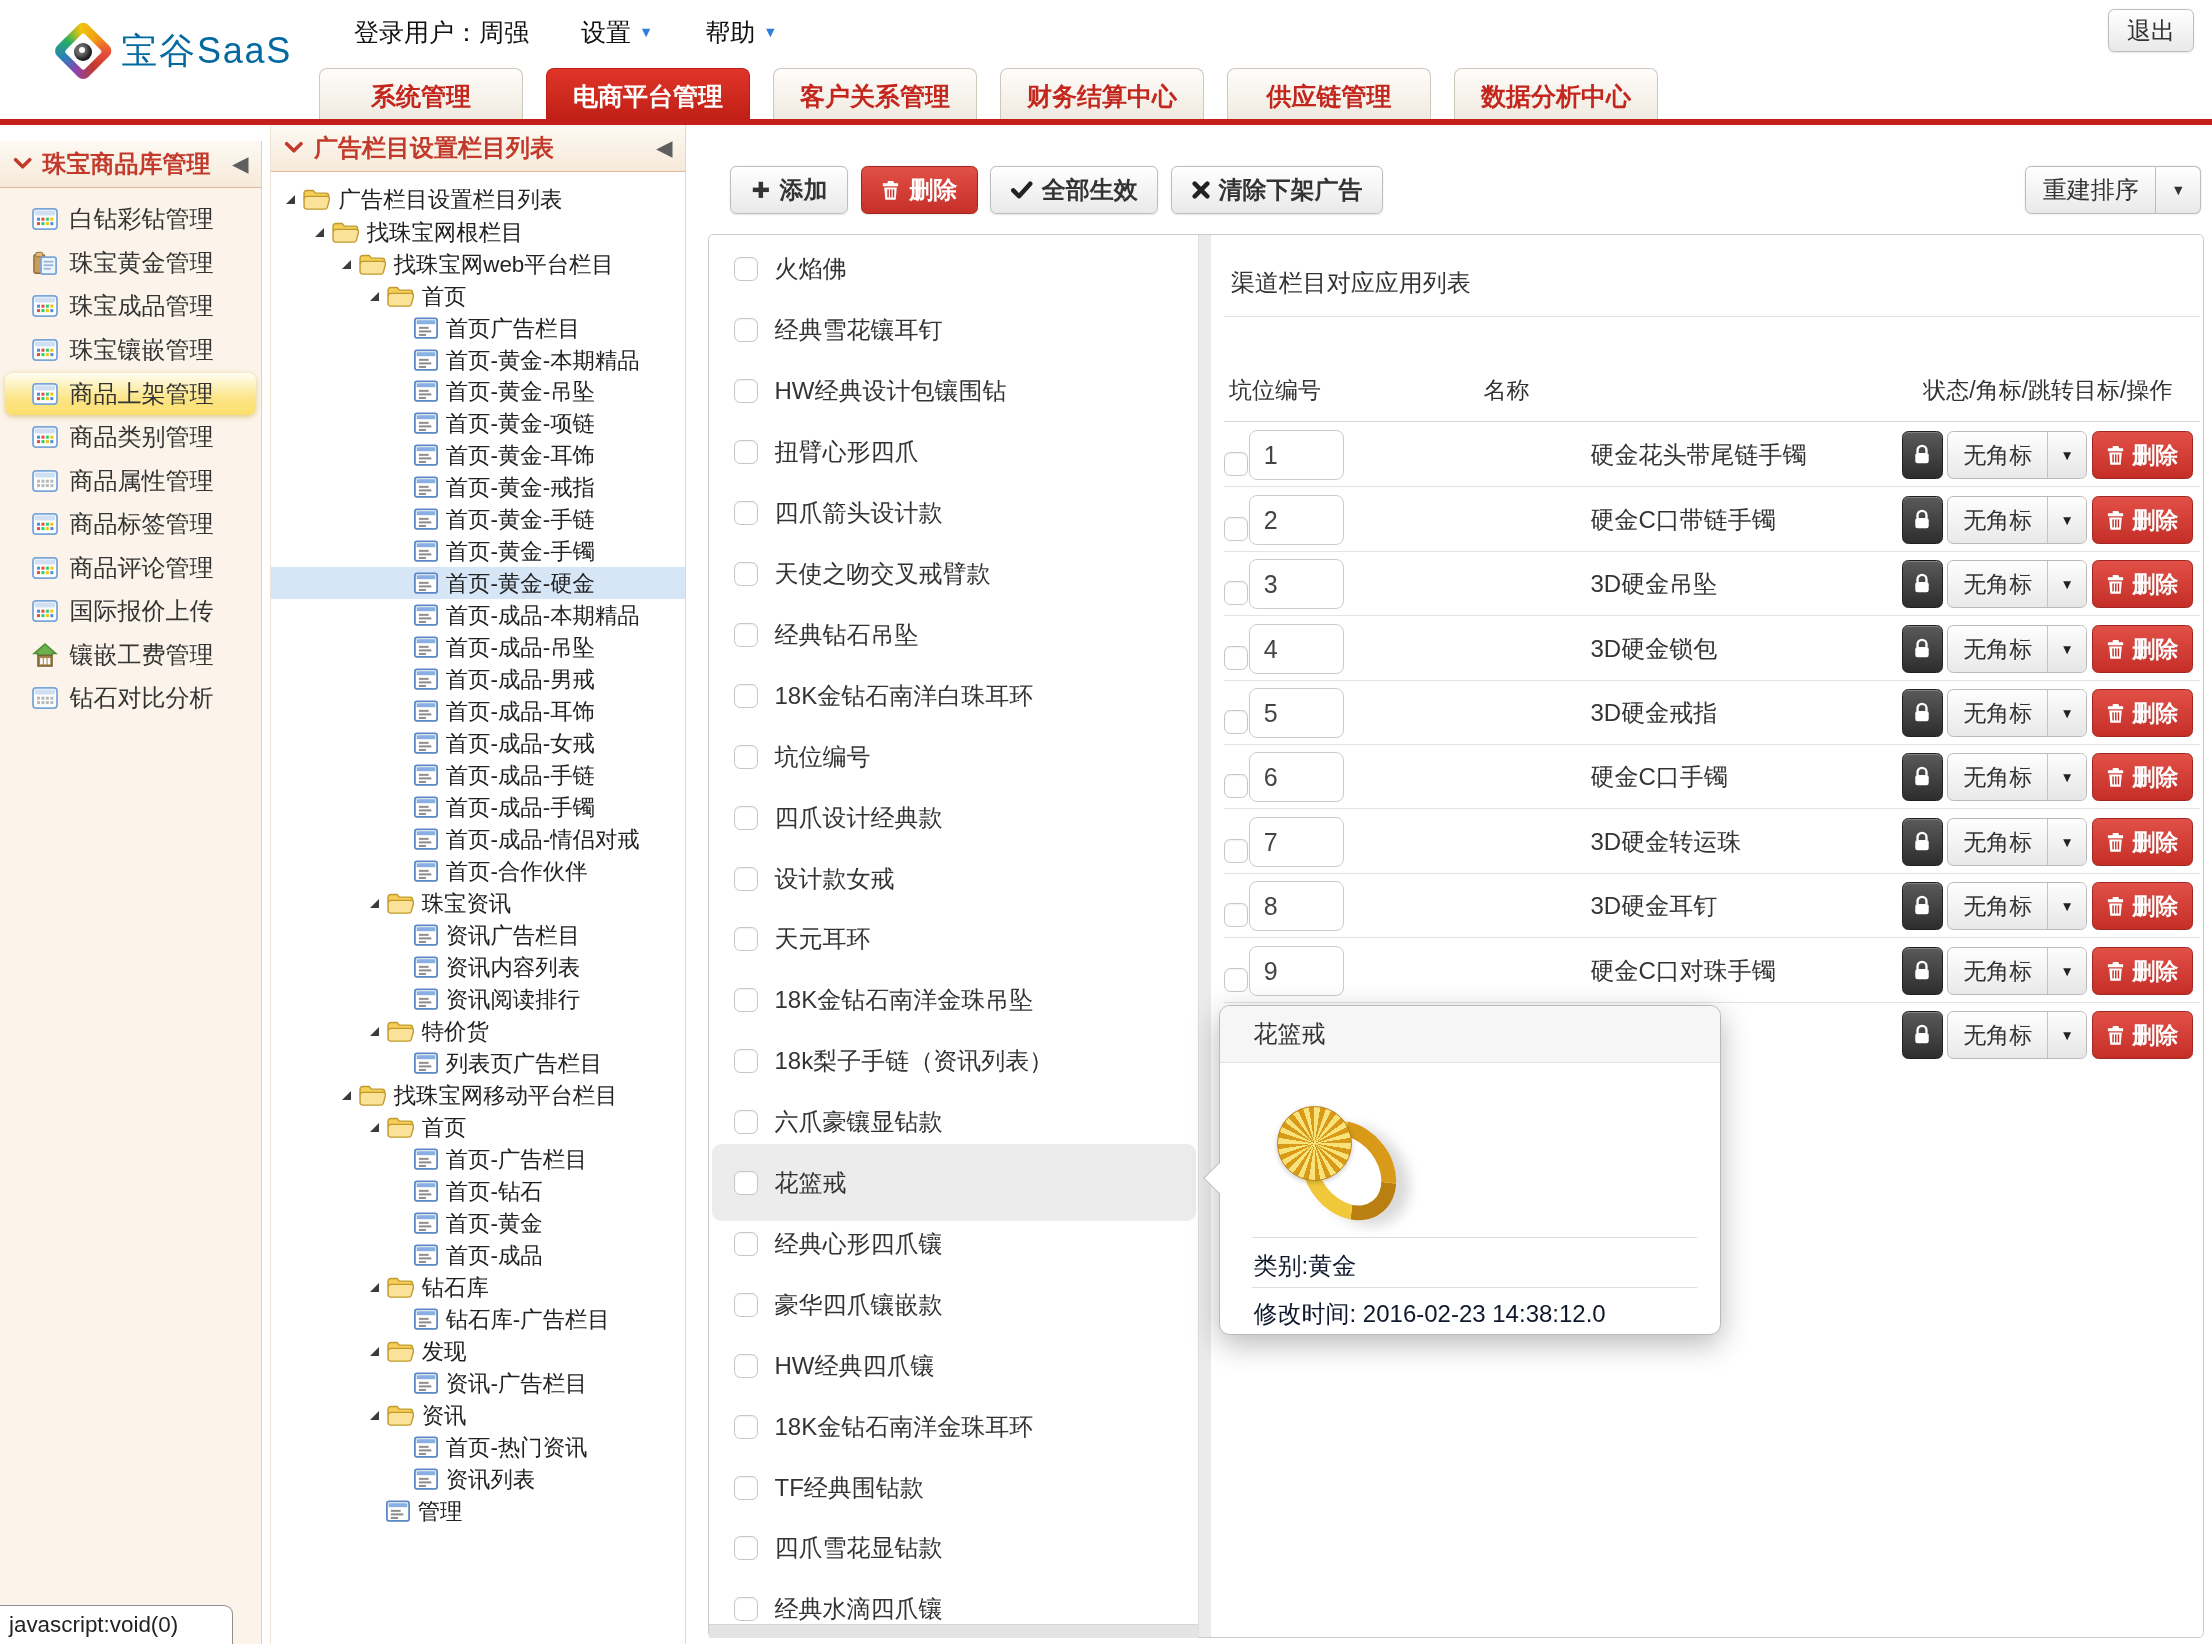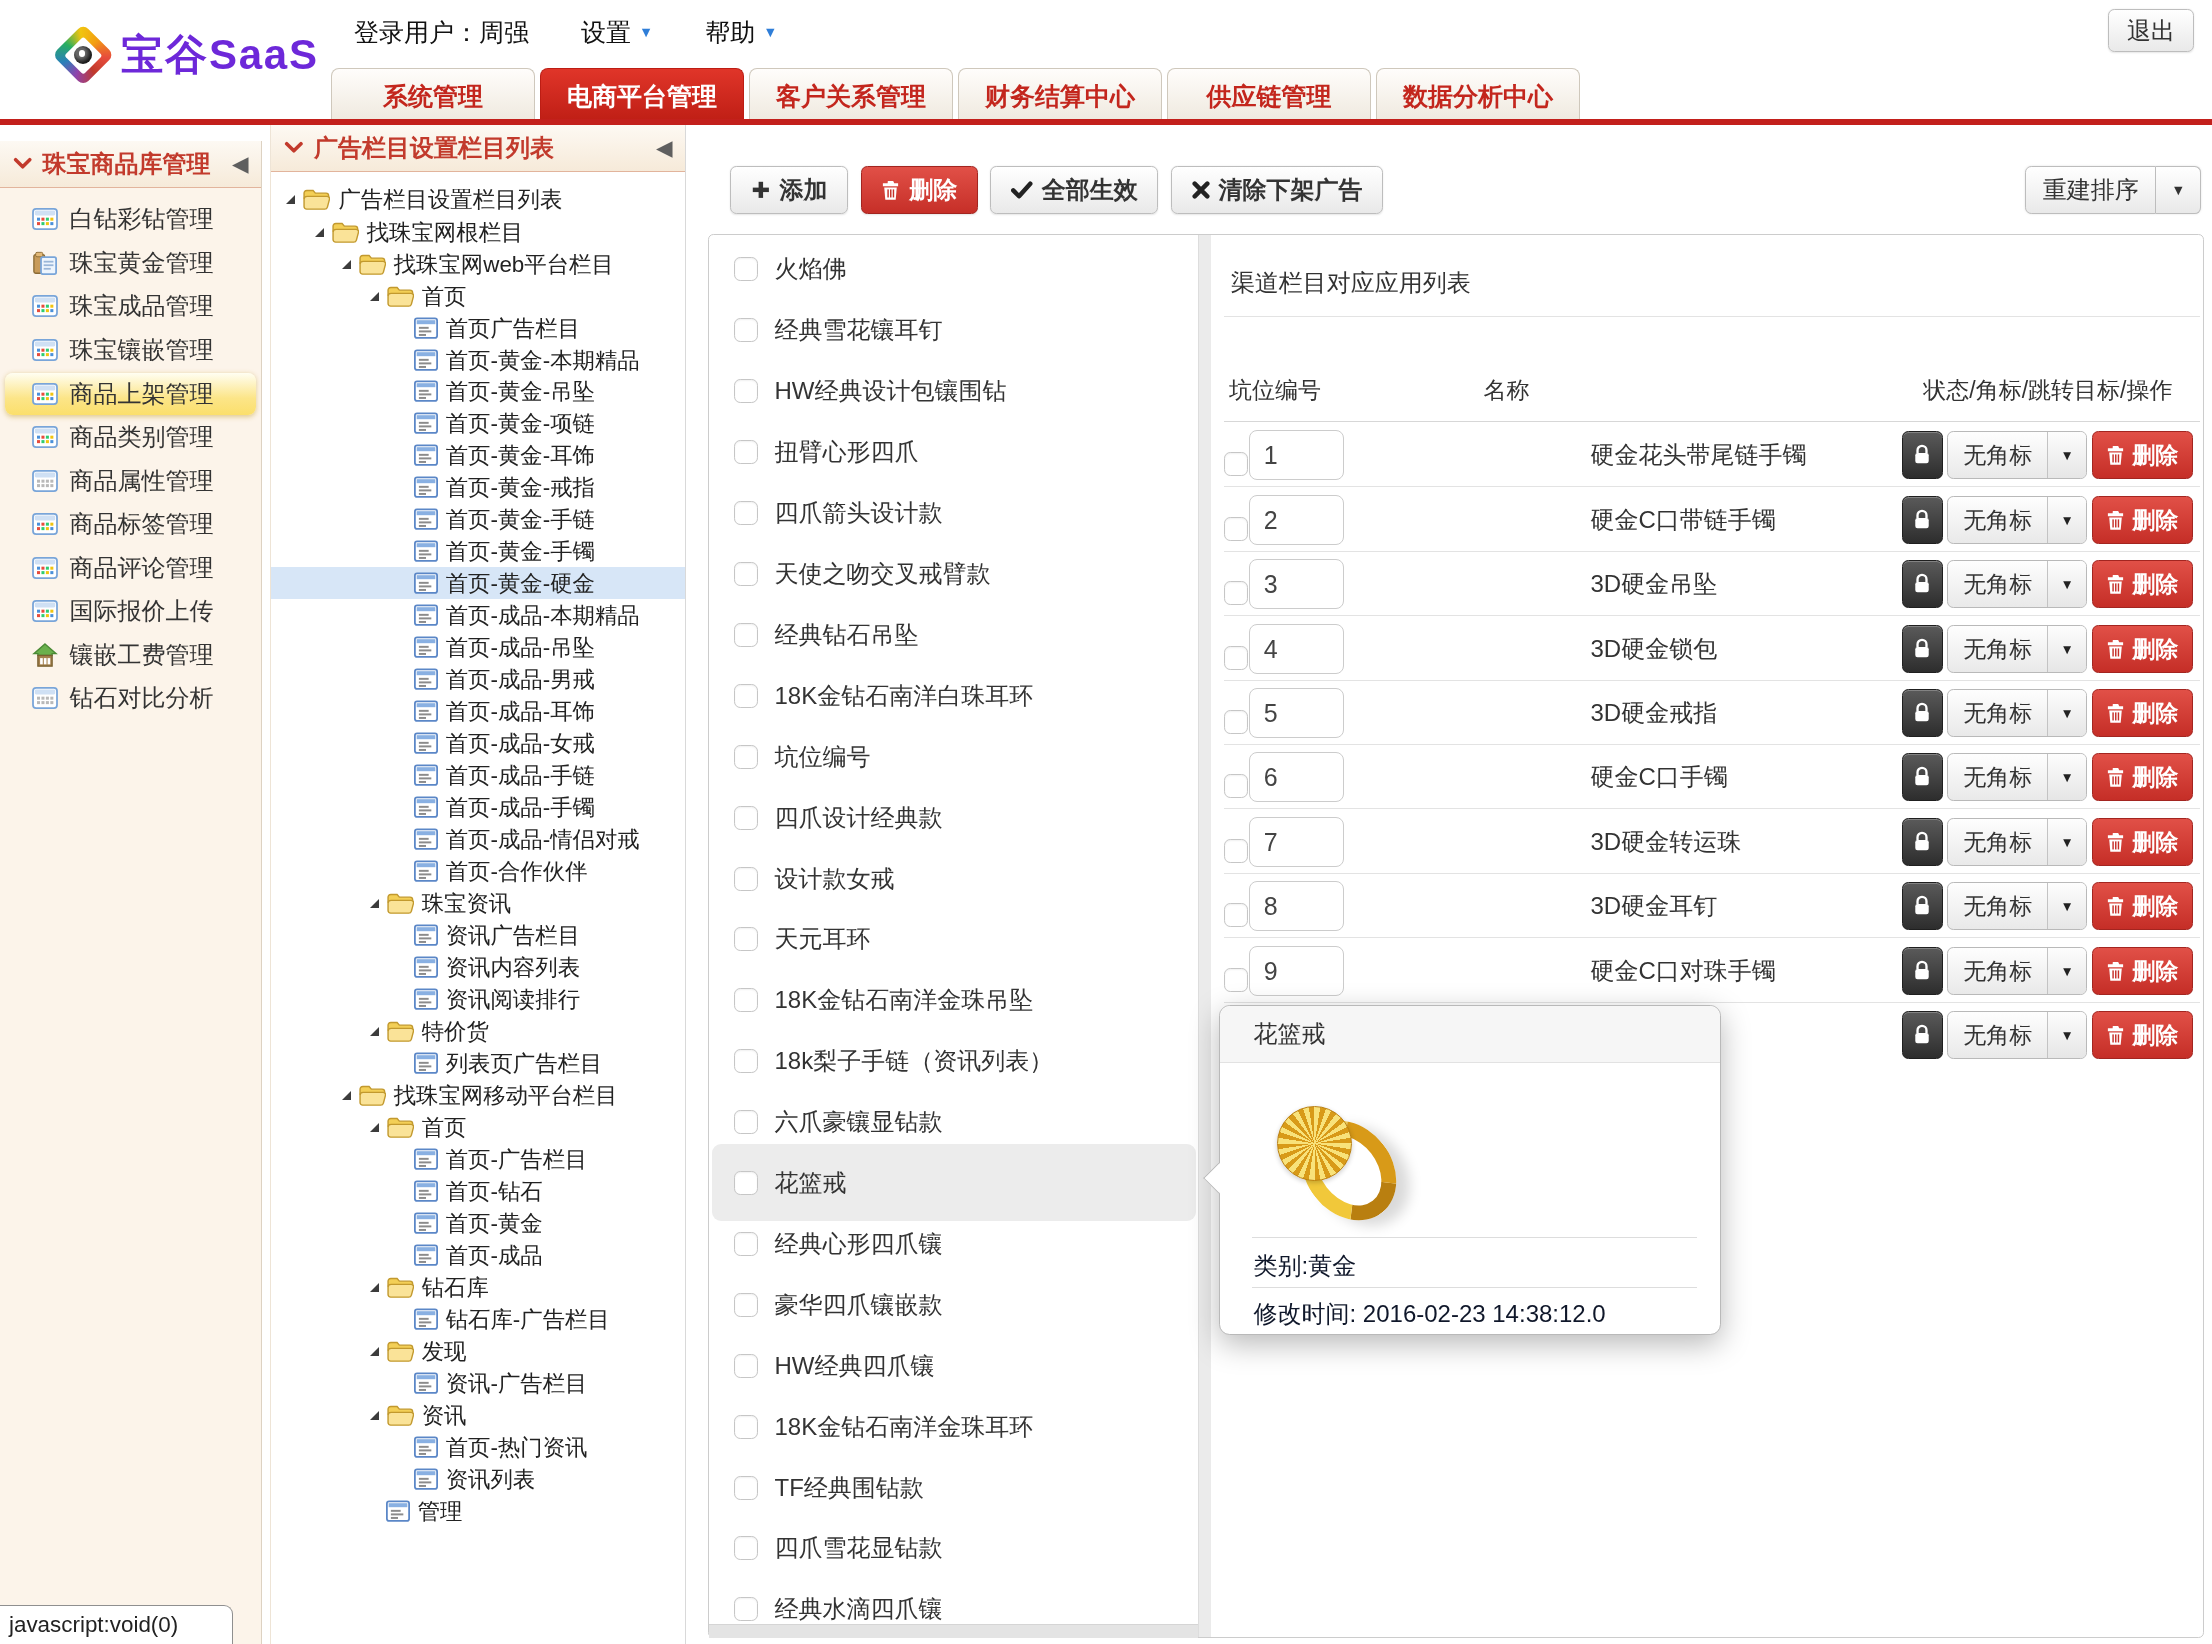--- a/index.html
+++ b/index.html
@@ -9,30 +9,30 @@
 
 
 .header{position:absolute;left:0;top:0;width:2212px;height:125px;background:#fff}
 .logo{position:absolute;left:59px;top:27px;display:flex;align-items:center;gap:14.3px}
 .logo-diamond{position:relative;width:48px;height:48px;flex:0 0 auto}
 .ld-outer{position:absolute;inset:1.8px;transform:rotate(45deg);border-radius:7.2px;
   background:conic-gradient(#f39c12,#e74c3c,#c0392b,#8e44ad,#2980b9,#27ae60,#f1c40f,#f39c12)}
 .ld-inner{position:absolute;inset:10.7px;transform:rotate(45deg);background:#fff;border-radius:2.7px}
 .ld-eye{position:absolute;inset:15px;border-radius:50%;background:radial-gradient(circle at 38% 38%,#666 0 30%,#1d1d1d 65%)}
 .ld-eye::after{content:"";position:absolute;left:28%;top:24%;width:6.3px;height:6.3px;border-radius:50%;background:#fff}
-.logo-text{font-size:42px;font-weight:bold;color:#6d28d9;letter-spacing:1.8px}
+.logo-text{font-size:36px;font-weight:normal;color:#0369a1;letter-spacing:1.8px}
 .userbar{position:absolute;left:354px;top:12.5px;height:39px;display:flex;align-items:center;gap:52px;font-size:25px;color:#111}
 .menu-item{display:flex;align-items:center;gap:8px;cursor:pointer}
 .caret-blue{font-size:14.3px;color:#2f7ed8;line-height:1}
 .btn{display:inline-flex;align-items:center;justify-content:center;gap:9px;height:48px;padding:0 19.7px;
   border:0.9px solid #bdbdbd;border-radius:6.3px;background:linear-gradient(#ffffff,#e9e9e9);
   font-size:24px;font-weight:bold;color:#333;box-shadow:0 0.9px 1.8px rgba(0,0,0,.10);cursor:pointer;white-space:nowrap}
 .btn.red{background:linear-gradient(#e15047,#c62f28);border-color:#a32520;color:#fff}
 .logout{position:absolute;right:18px;top:9px;height:43px;padding:0 18px;font-size:24px;font-weight:normal}
-.tabs{position:absolute;left:331px;top:68px;display:flex;gap:5px}
+.tabs{position:absolute;left:319px;top:68px;display:flex;gap:23px}
 .tab{width:204px;height:56px;display:flex;align-items:center;justify-content:center;cursor:pointer;
   font-size:25px;font-weight:bold;color:#c3261d;background:linear-gradient(#fffdfb,#eee8dd);
   border:0.9px solid #cfc8bc;border-bottom:none;border-radius:8px 8px 0 0}
 .tab.active{background:linear-gradient(#e03529,#bd1d14);color:#fff;border-color:#bd1d14}
 .red-bar{position:absolute;left:0;top:119px;width:2212px;height:6.3px;background:#c3201c}
 
 
 .panel-head{height:47px;display:flex;align-items:center;gap:10.7px;padding:0 12.5px;
   background:linear-gradient(#fdf9f3,#f6ead9);border-bottom:0.9px solid #e2b49c;
   font-size:24px;font-weight:bold;color:#c23a2c;white-space:nowrap}

